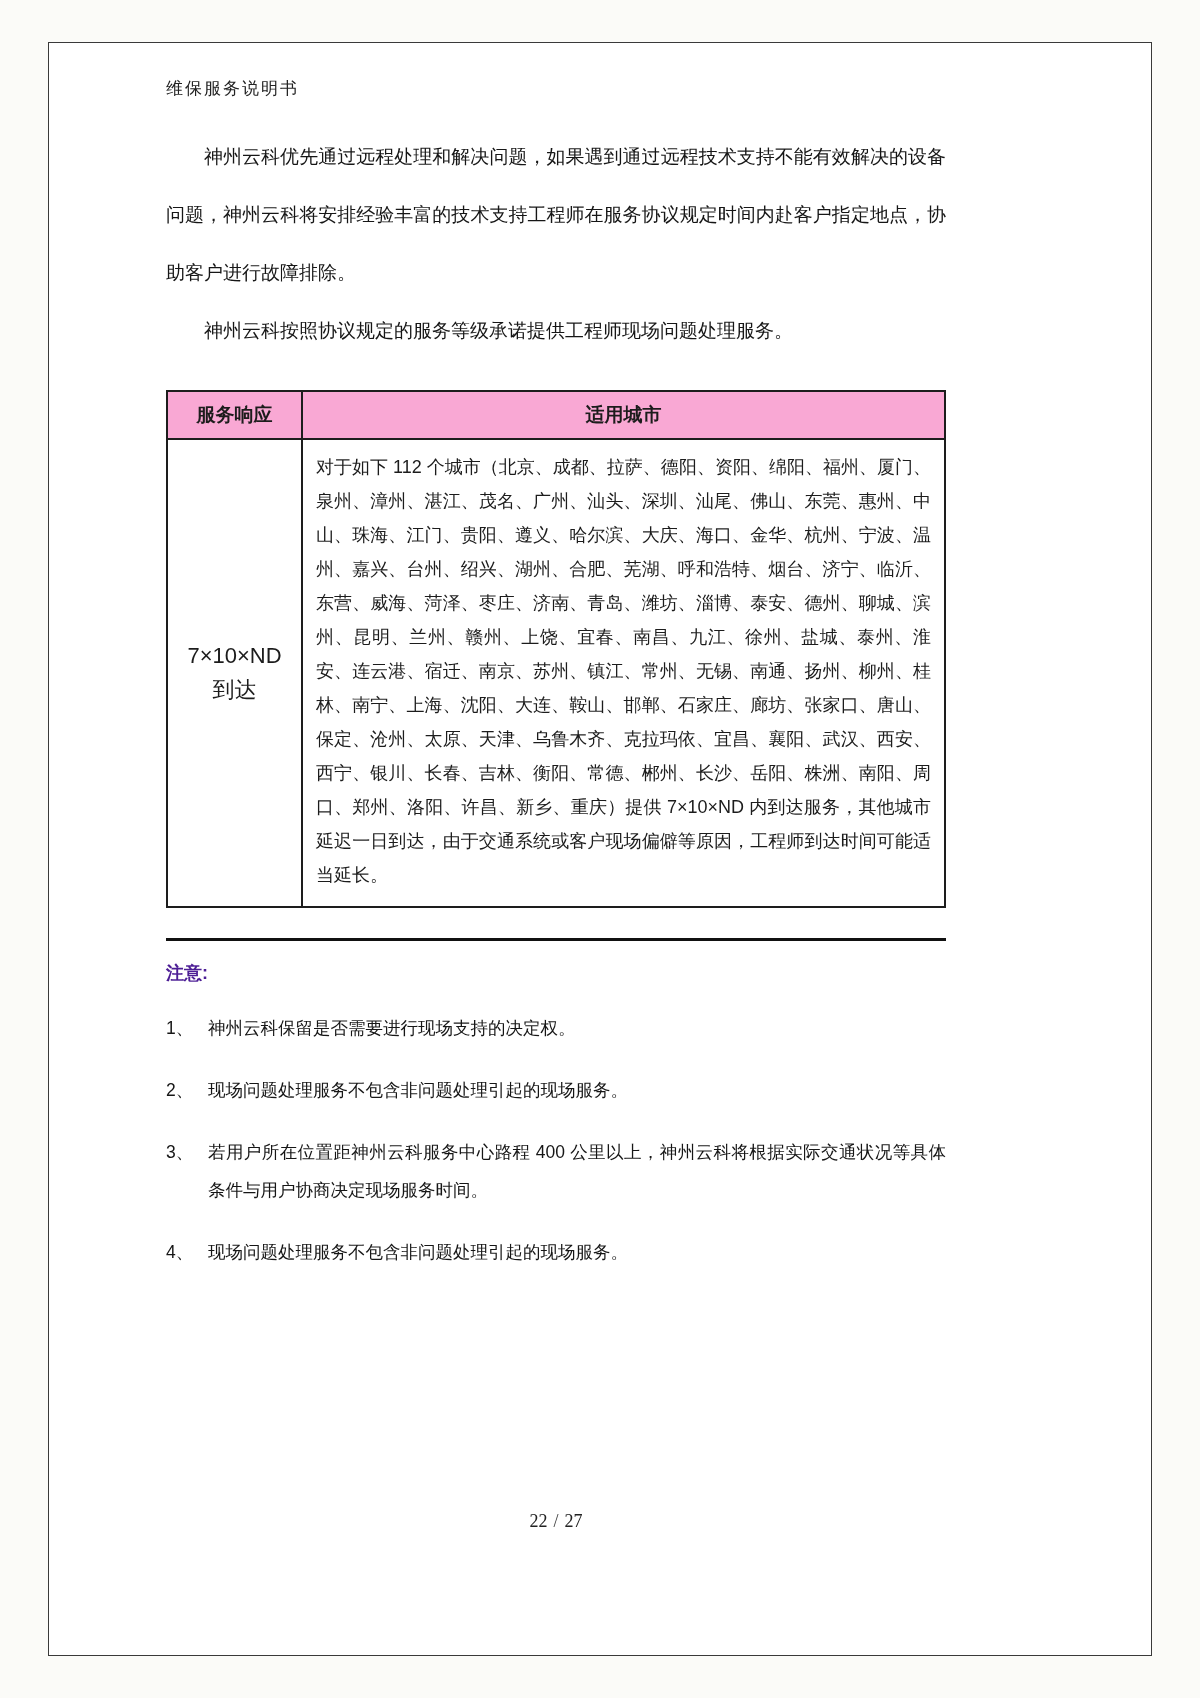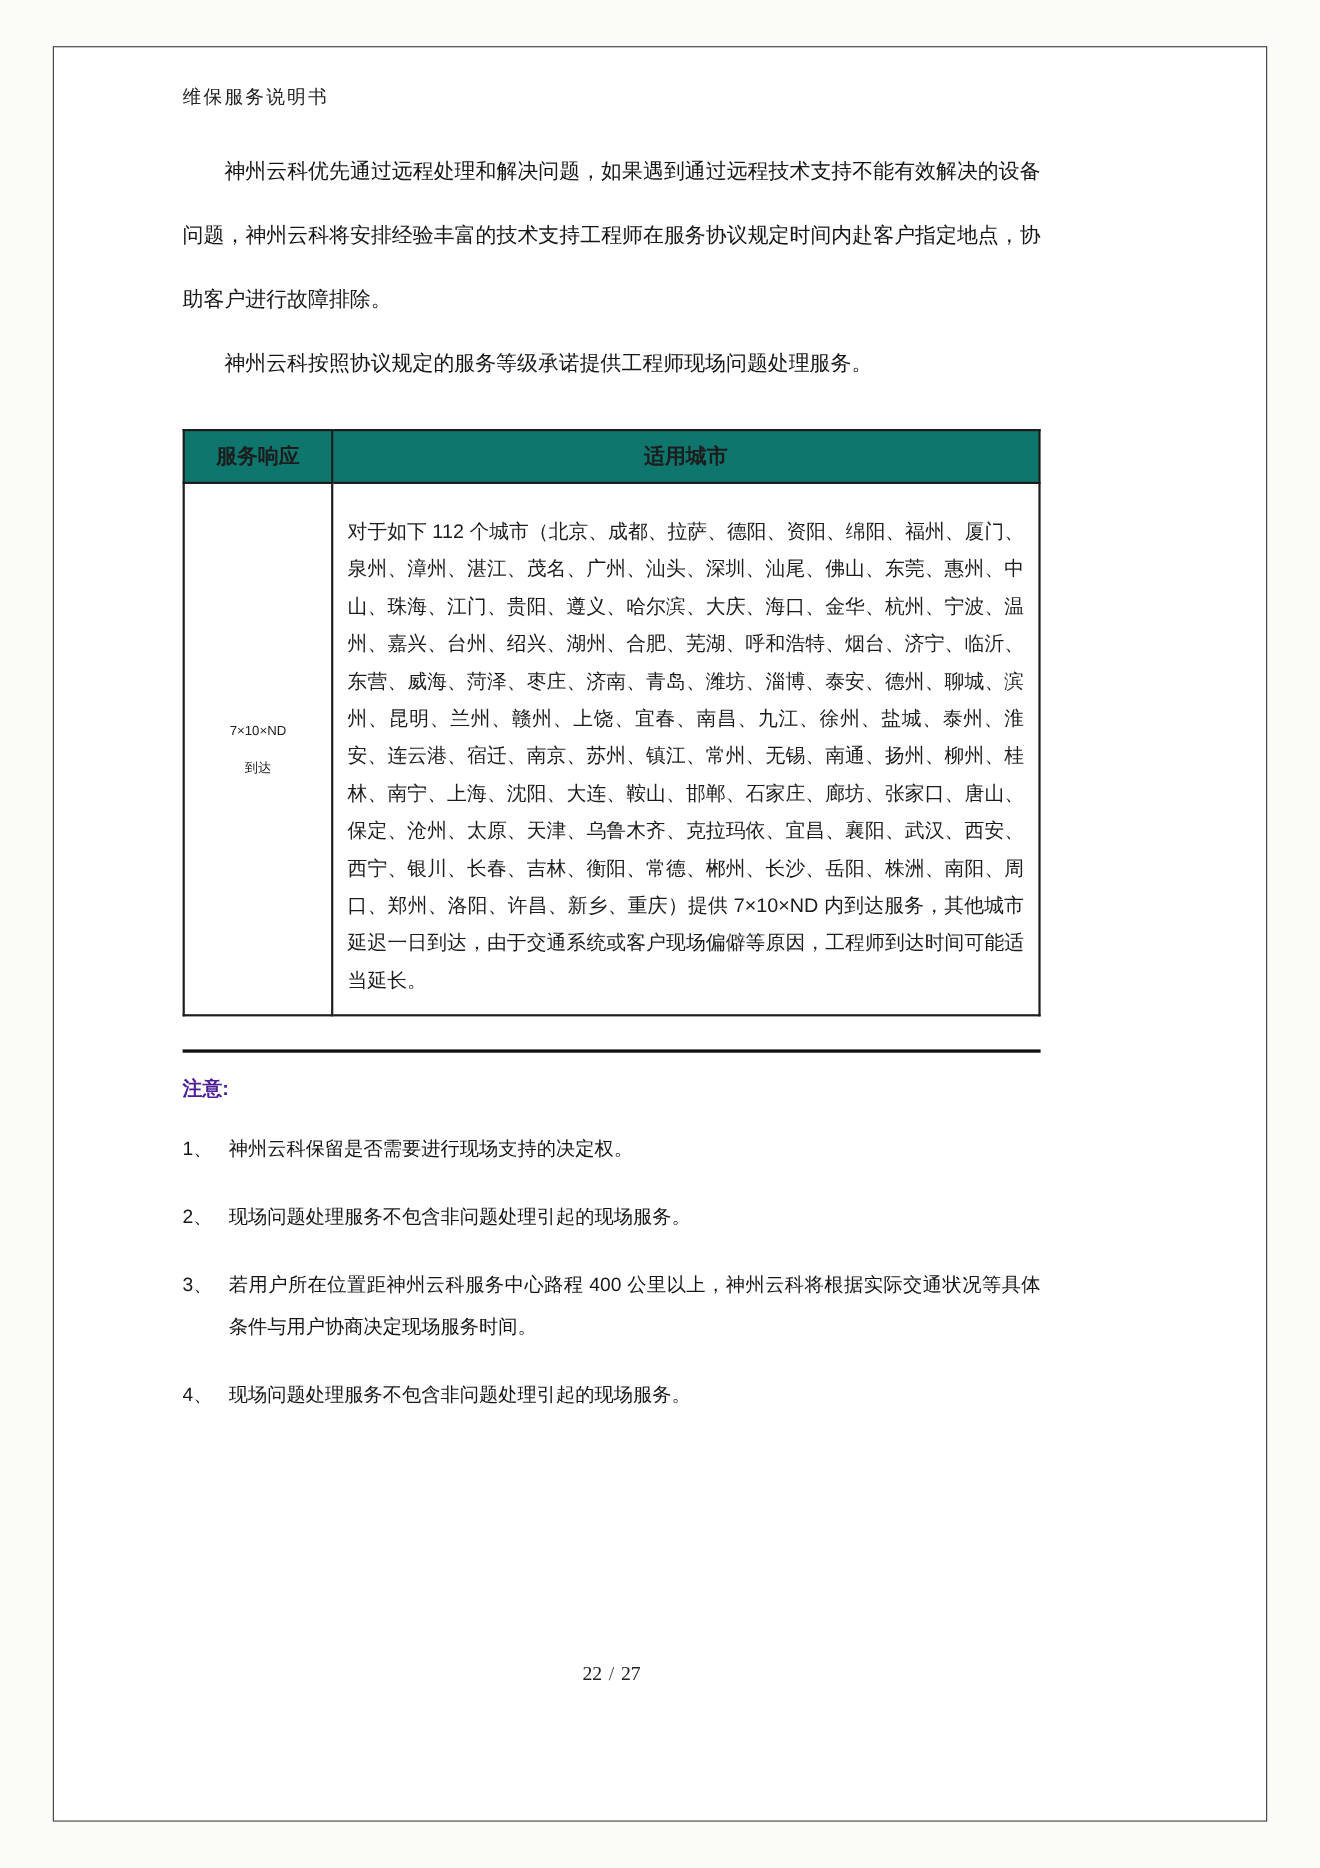--- a/index.html
+++ b/index.html
@@ -53,36 +53,36 @@
   }
   table.city-table {
     margin-top: 30px;
     width: 100%;
     border-collapse: collapse;
   }
   table.city-table th, table.city-table td {
     border: 2px solid #1d1d1d;
   }
   table.city-table th {
-    background: #0f766e;
+    background: #f9a8d4;
     height: 48px;
     font-size: 19px;
     font-weight: bold;
     text-align: center;
     vertical-align: middle;
   }
   th.col-response, td.col-response { width: 135px; }
   td.col-response {
     text-align: center;
     vertical-align: middle;
-    font-size: 12px;
+    font-size: 22px;
     line-height: 34px;
   }
   td.col-cities {
-    padding: 26px 13px 14px 13px;
+    padding: 10px 13px 14px 13px;
     font-size: 18px;
     line-height: 34px;
     text-align: justify;
     vertical-align: top;
   }
   .thick-rule {
     margin-top: 30px;
     height: 3px;
     background: #111;
     border: none;

